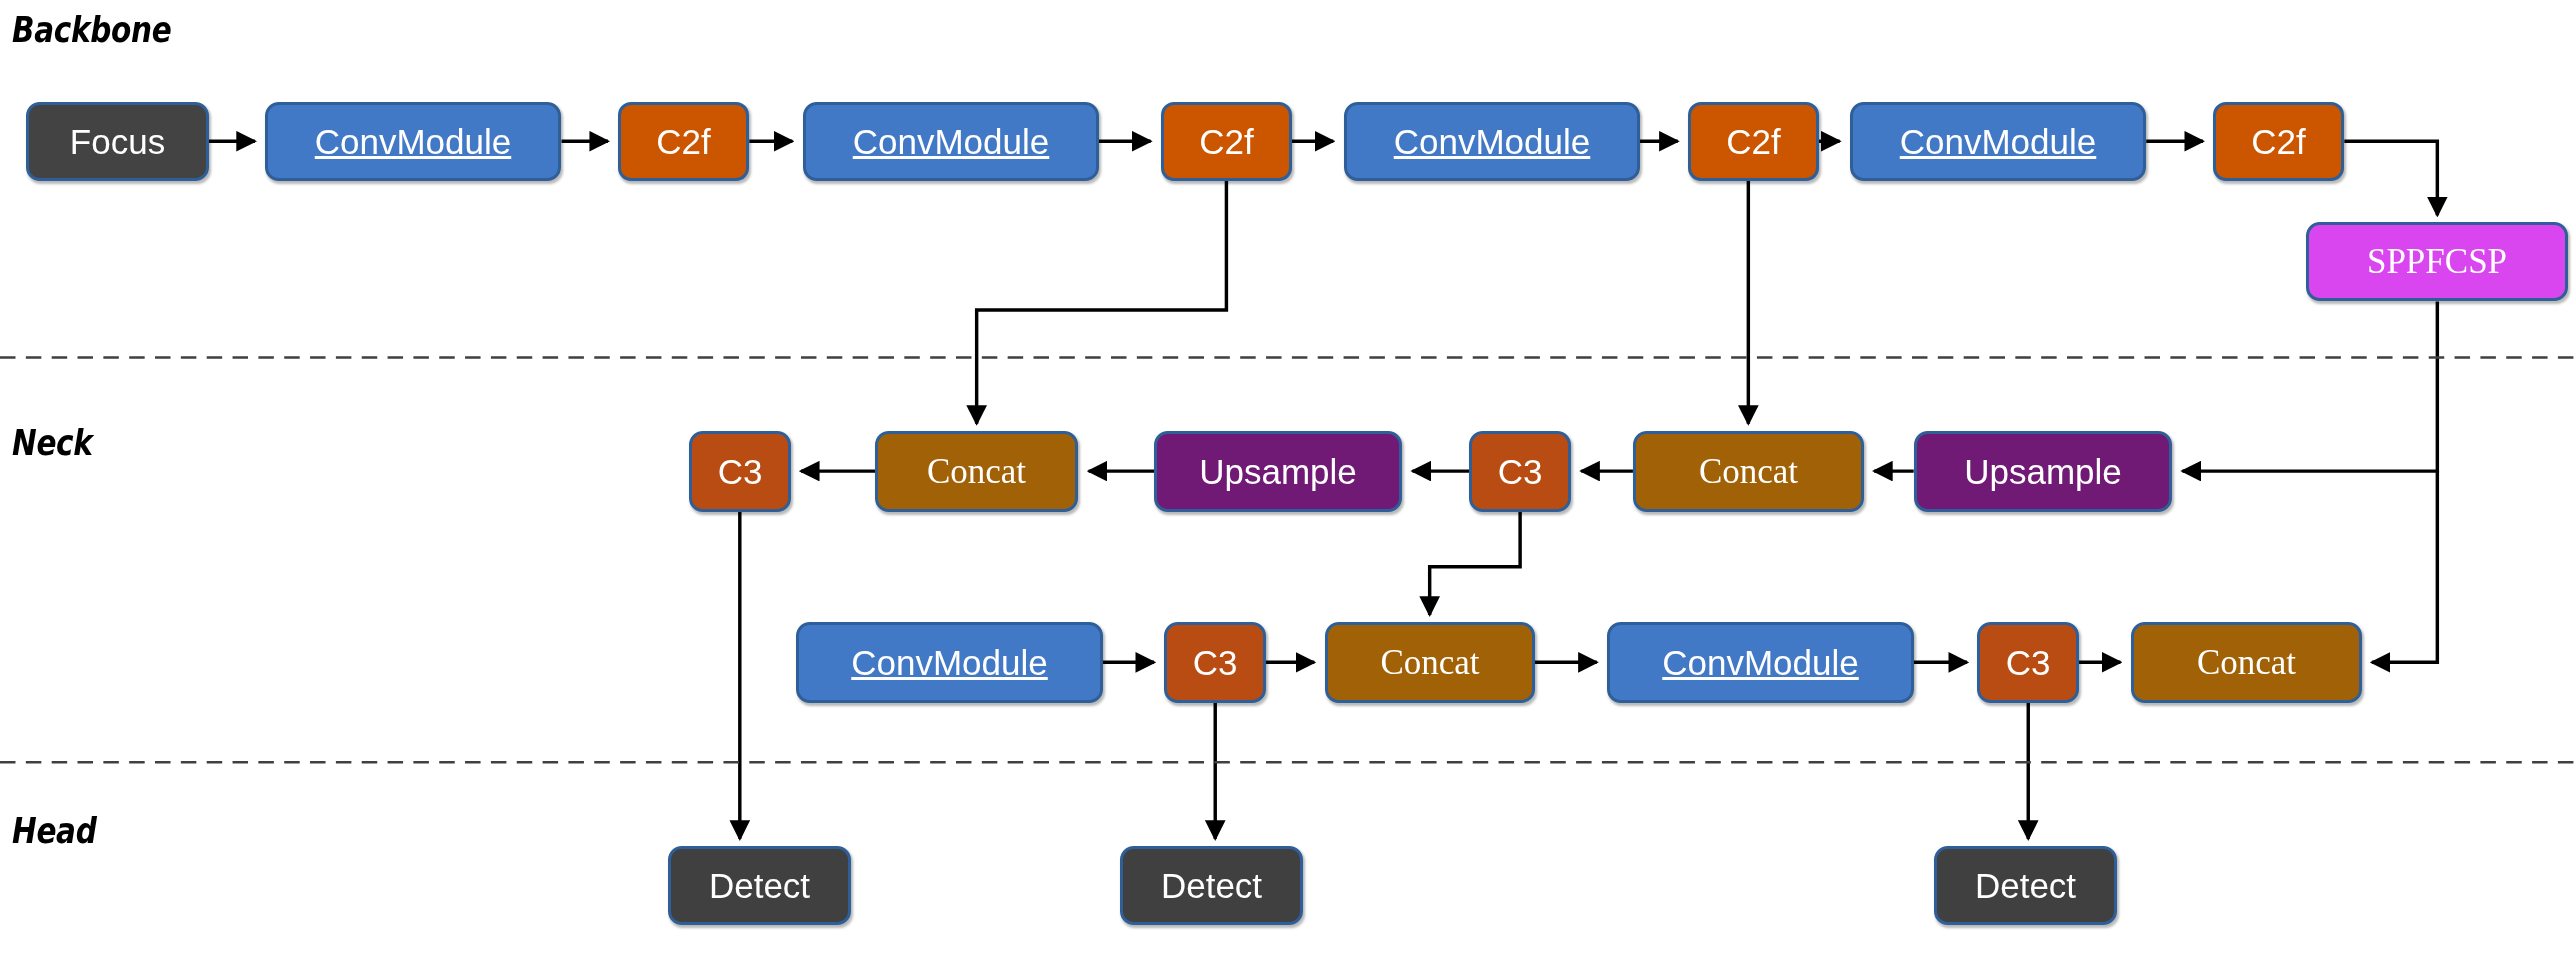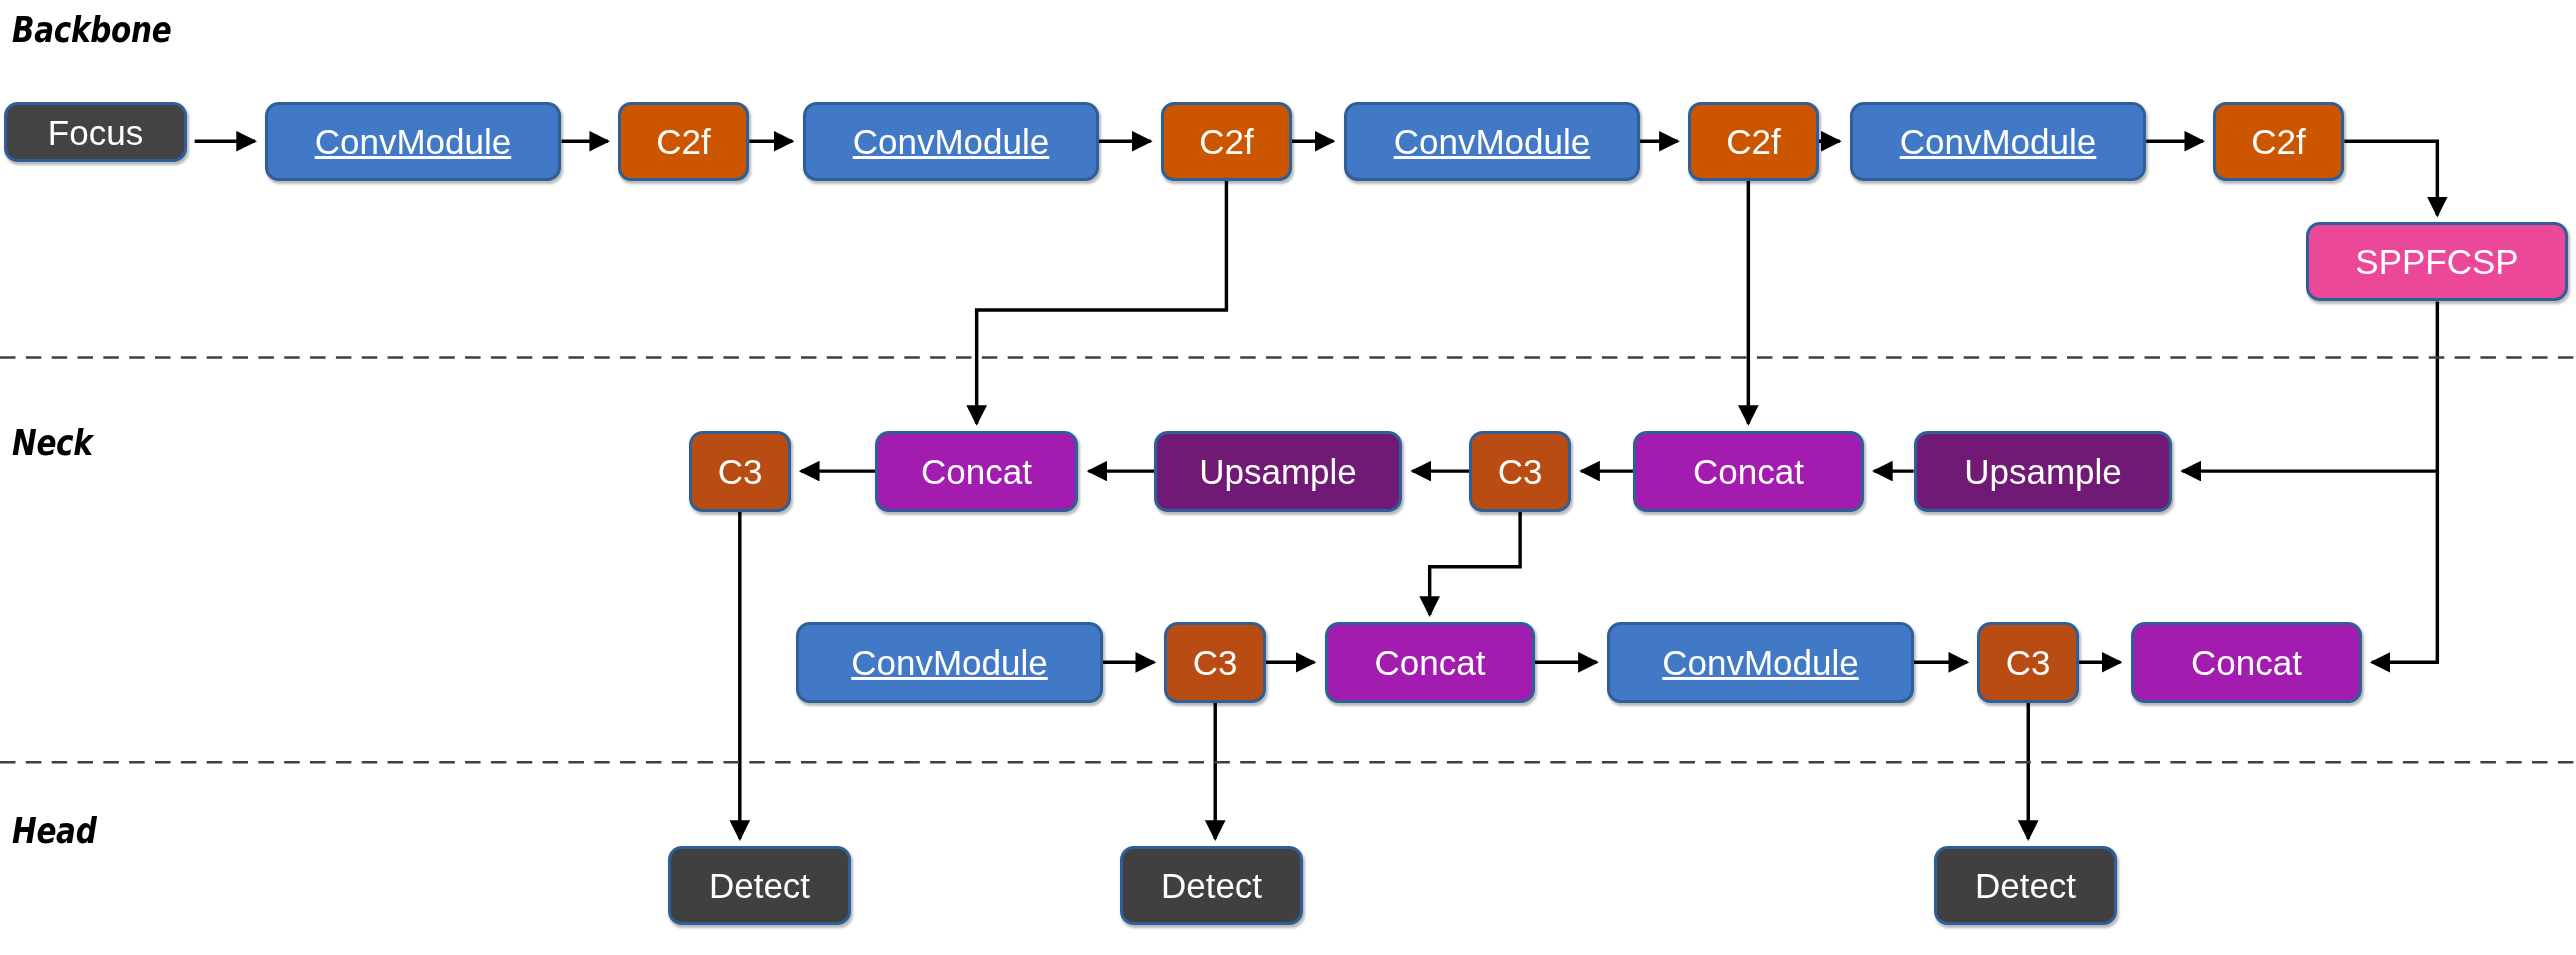--- a/index.html
+++ b/index.html
@@ -50,22 +50,22 @@
     font-family: "Liberation Sans", sans-serif;
     font-size: 35px;
     line-height: 1;
     white-space: nowrap;
     box-shadow: 1.7px 2.6px 2.6px rgba(0,0,0,0.28);
   }
   .n-focus    { background: #434343; }
   .n-conv     { background: #4279c6; text-decoration: underline; }
   .n-c2f      { background: #cc5500; border-radius: 13px; }
   .n-c3       { background: #b84c12; }
-  .n-sppfcsp  { background: #ec4899; }
-  .n-concat   { background: #a21caf; }
+  .n-sppfcsp  { background: #d946ef; font-family: Liberation Serif, serif; }
+  .n-concat   { background: #a16207; font-family: Liberation Serif, serif; }
   .n-upsample { background: #701a75; }
   .n-detect   { background: #404040; }
 </style>
 </head>
 <body>
 
 <div id="canvas">
 
   <svg id="edges" viewBox="0 0 2991 1110" xmlns="http://www.w3.org/2000/svg">
     <defs>
@@ -115,21 +115,21 @@
     <g stroke="#404040" stroke-width="3" stroke-dasharray="18 12" fill="none">
       <line x1="0" y1="415" x2="2991" y2="415"></line>
       <line x1="0" y1="885" x2="2991" y2="885"></line>
     </g>
   </svg>
 
   <div class="section-label" style="left:12px;  top:8.6px;">Backbone</div>
   <div class="section-label" style="left:12px;  top:422px;">Neck</div>
   <div class="section-label" style="left:12px;  top:810px;">Head</div>
 
-  <div class="node n-focus" style="left:4px;   top:102px; width:183px; height:60px;">Focus</div>
+  <div class="node n-focus" style="left:26px;   top:102px; width:183px; height:79px;">Focus</div>
   <div class="node n-conv" style="left:265px;  top:102px; width:296px; height:79px;">ConvModule</div>
   <div class="node n-c2f" style="left:618px;  top:102px; width:131px; height:79px;">C2f</div>
   <div class="node n-conv" style="left:803px;  top:102px; width:296px; height:79px;">ConvModule</div>
   <div class="node n-c2f" style="left:1161px; top:102px; width:131px; height:79px;">C2f</div>
   <div class="node n-conv" style="left:1344px; top:102px; width:296px; height:79px;">ConvModule</div>
   <div class="node n-c2f" style="left:1688px; top:102px; width:131px; height:79px;">C2f</div>
   <div class="node n-conv" style="left:1850px; top:102px; width:296px; height:79px;">ConvModule</div>
   <div class="node n-c2f" style="left:2213px; top:102px; width:131px; height:79px;">C2f</div>
   <div class="node n-sppfcsp" style="left:2306px; top:222px; width:262px; height:79px;">SPPFCSP</div>
 

